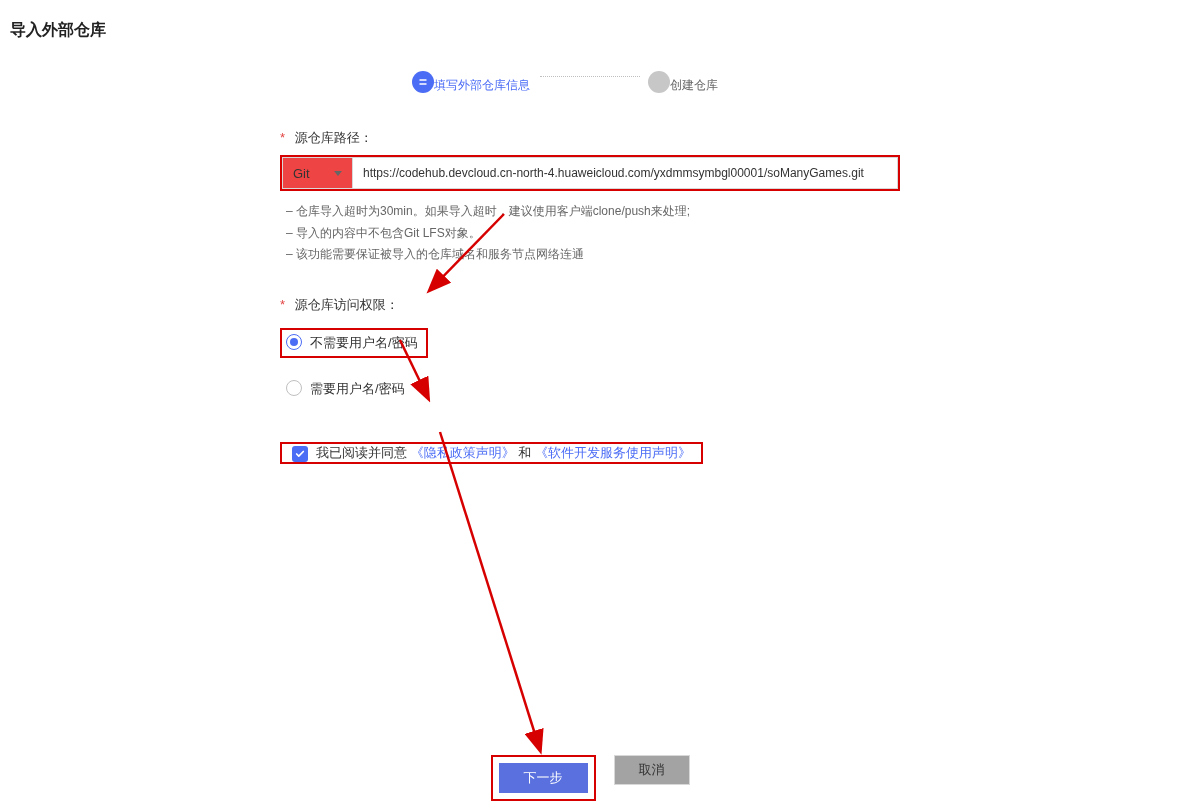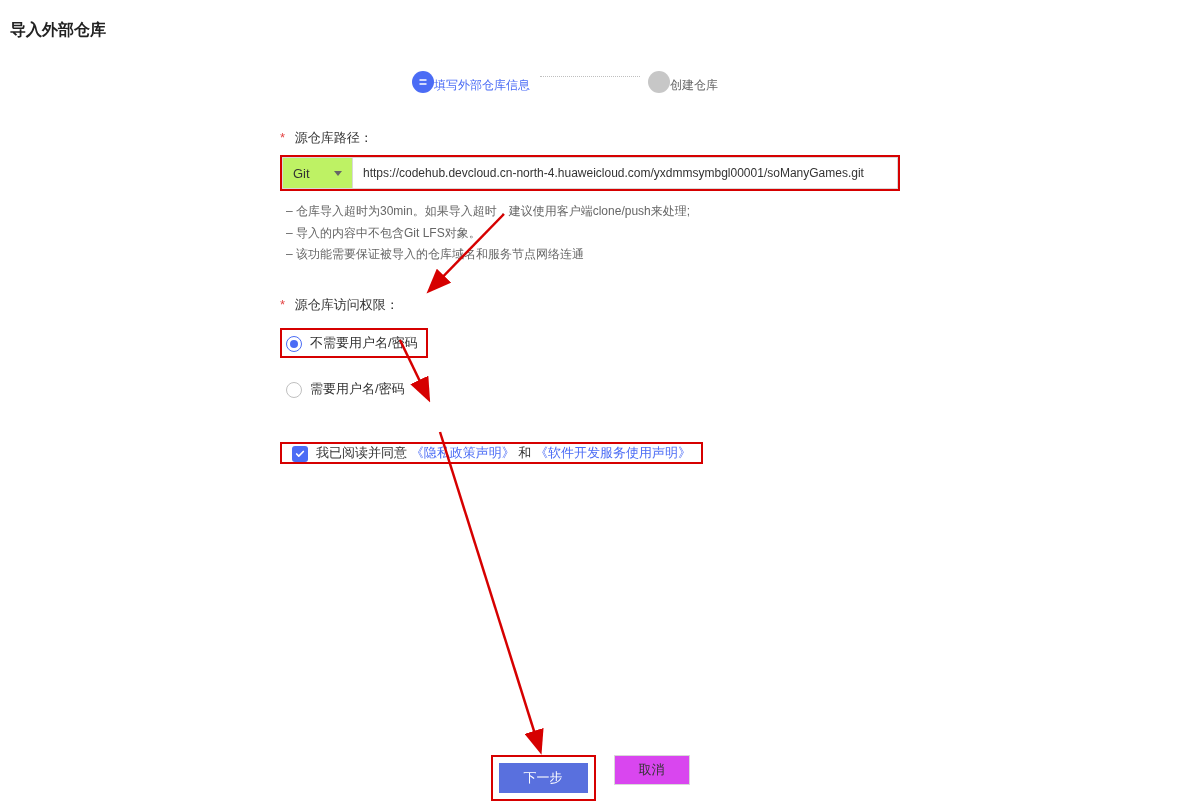--- a/index.html
+++ b/index.html
@@ -87,21 +87,21 @@
     }
     .select-box {
       display: flex;
       align-items: center;
       justify-content: space-between;
       padding: 0 10px;
       height: 32px;
       width: 70px;
       border: 1px solid #d8d8d8;
       border-right: none;
-      background: #bef264;
+      background: #ef4444;
       cursor: pointer;
     }
     .select-arrow {
       width: 0;
       height: 0;
       border-left: 4px solid transparent;
       border-right: 4px solid transparent;
       border-top: 5px solid #666;
     }
     .url-input {
@@ -120,21 +120,21 @@
       padding-left: 6px;
     }
     .hints div {
       line-height: 1.8;
     }
     .access-section {
       margin-top: 30px;
     }
     .radio-option {
       display: flex;
-      align-items: flex-end;
+      align-items: flex-start;
       margin: 6px 0;
       cursor: pointer;
     }
     .radio-option.boxed {
       border: 2.5px solid #d60000;
       display: inline-flex;
       padding: 4px 8px 4px 4px;
     }
     .radio-circle {
       width: 16px;
@@ -196,21 +196,21 @@
     }
     .btn {
       height: 30px;
       padding: 0 24px;
       font-size: 13px;
       cursor: pointer;
       display: inline-flex;
       align-items: center;
       justify-content: center;
       border: 1px solid #d8d8d8;
-      background: #d946ef;
+      background: #a3a3a3;
     }
     .btn-primary {
       background: #5970de;
       color: #fff;
       border-color: #5970de;
     }
     .btn-wrapper-boxed {
       border: 2.5px solid #d60000;
       padding: 6px;
     }

